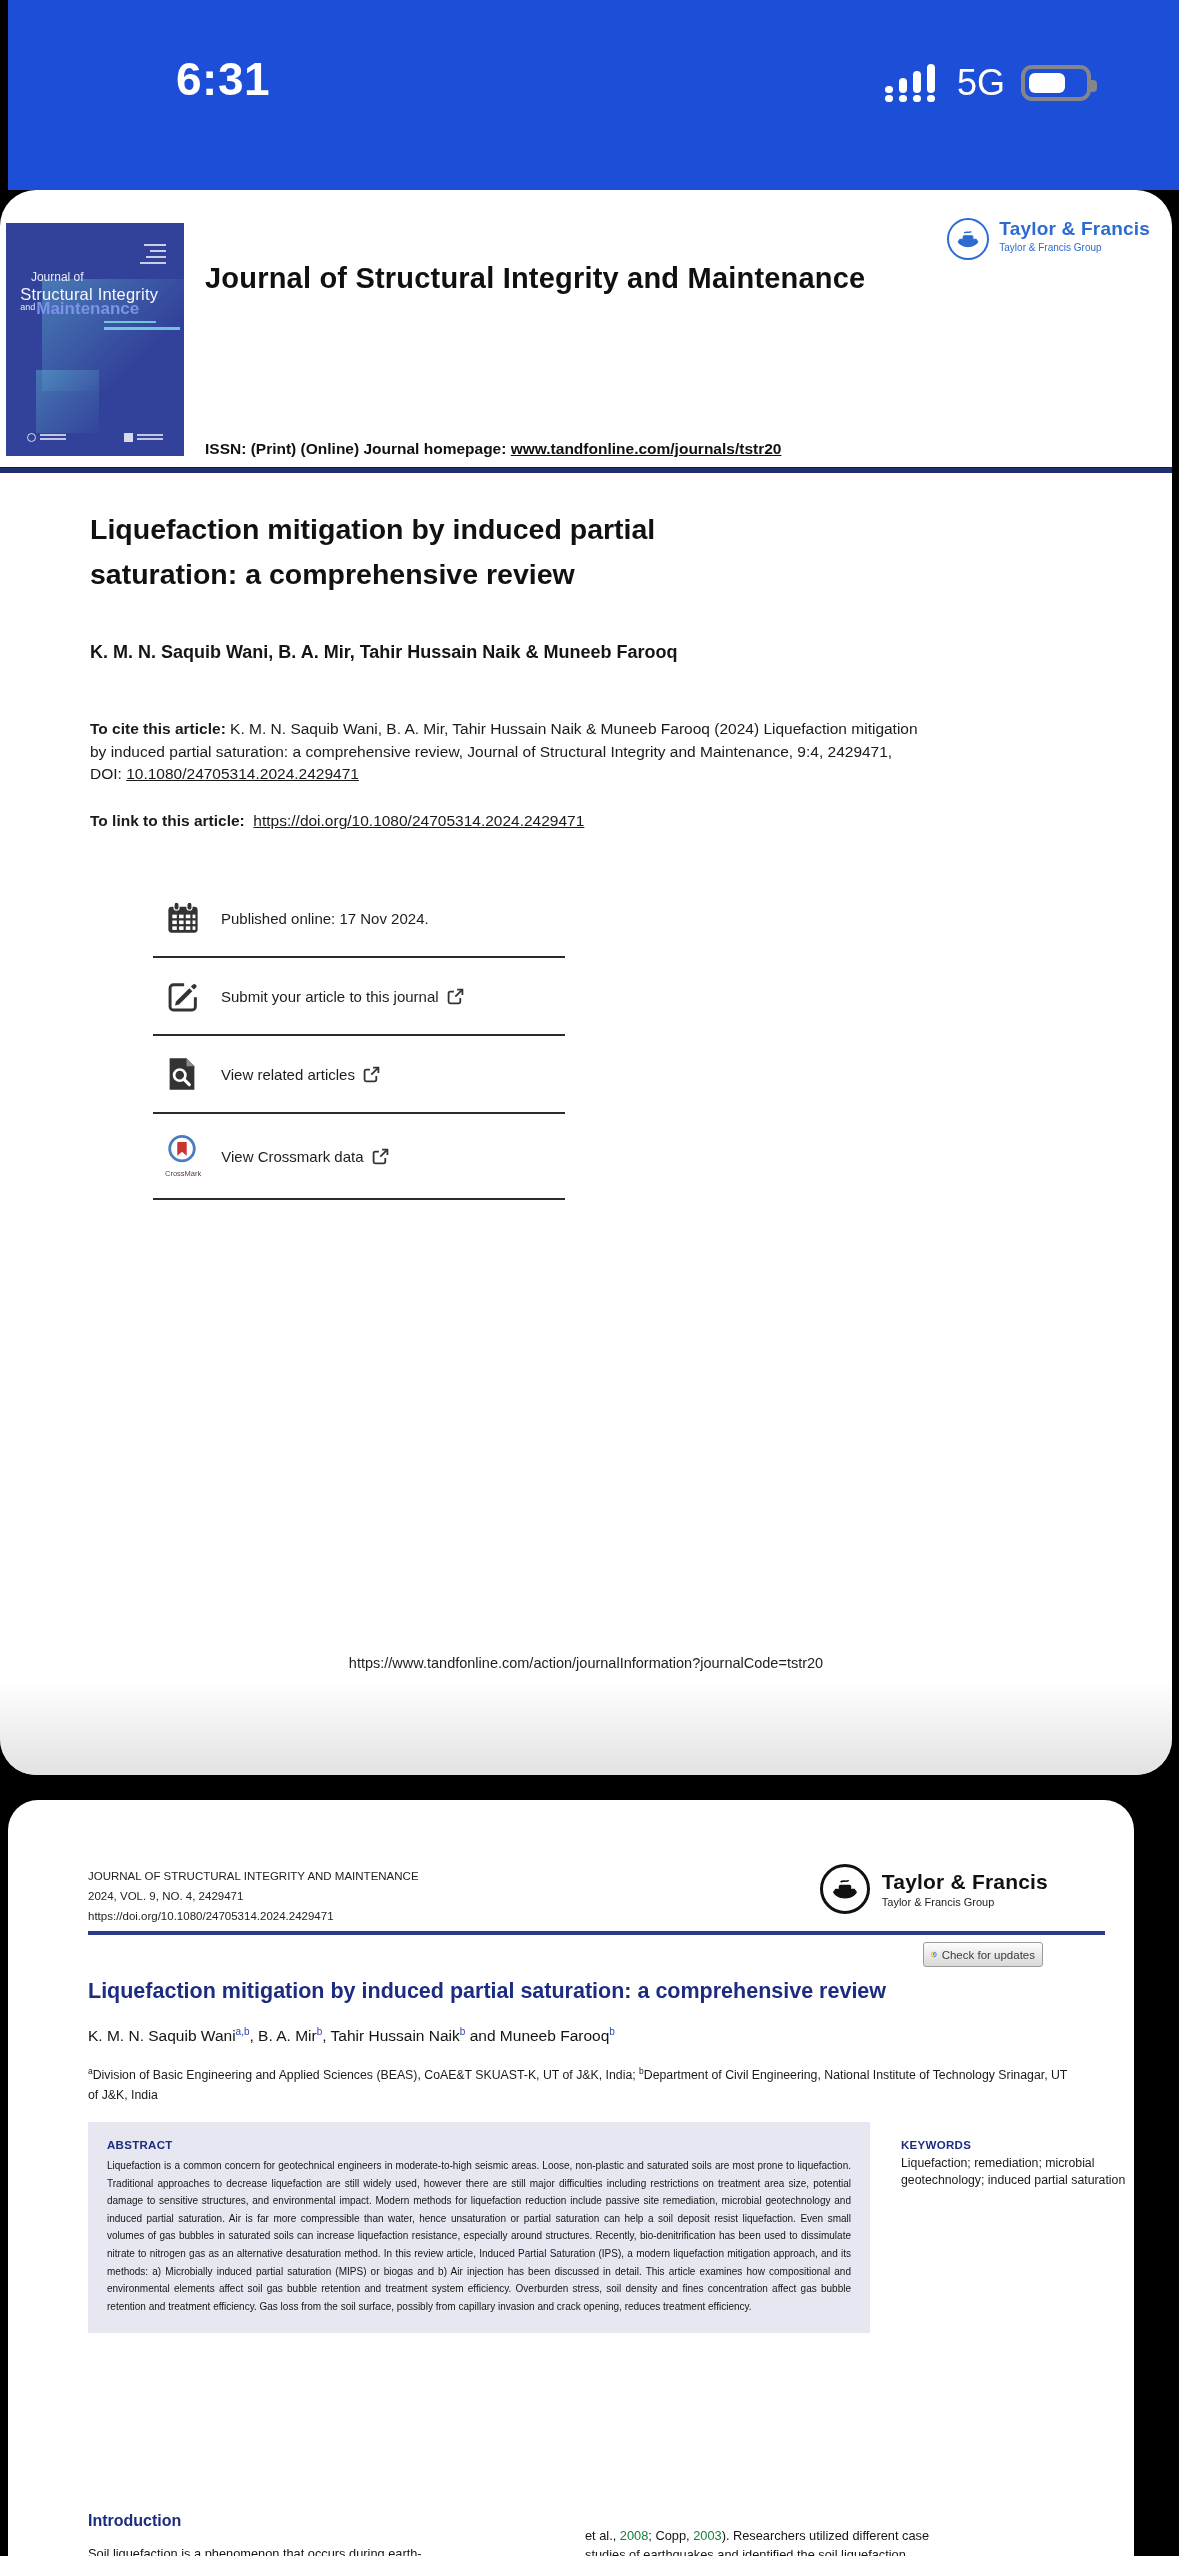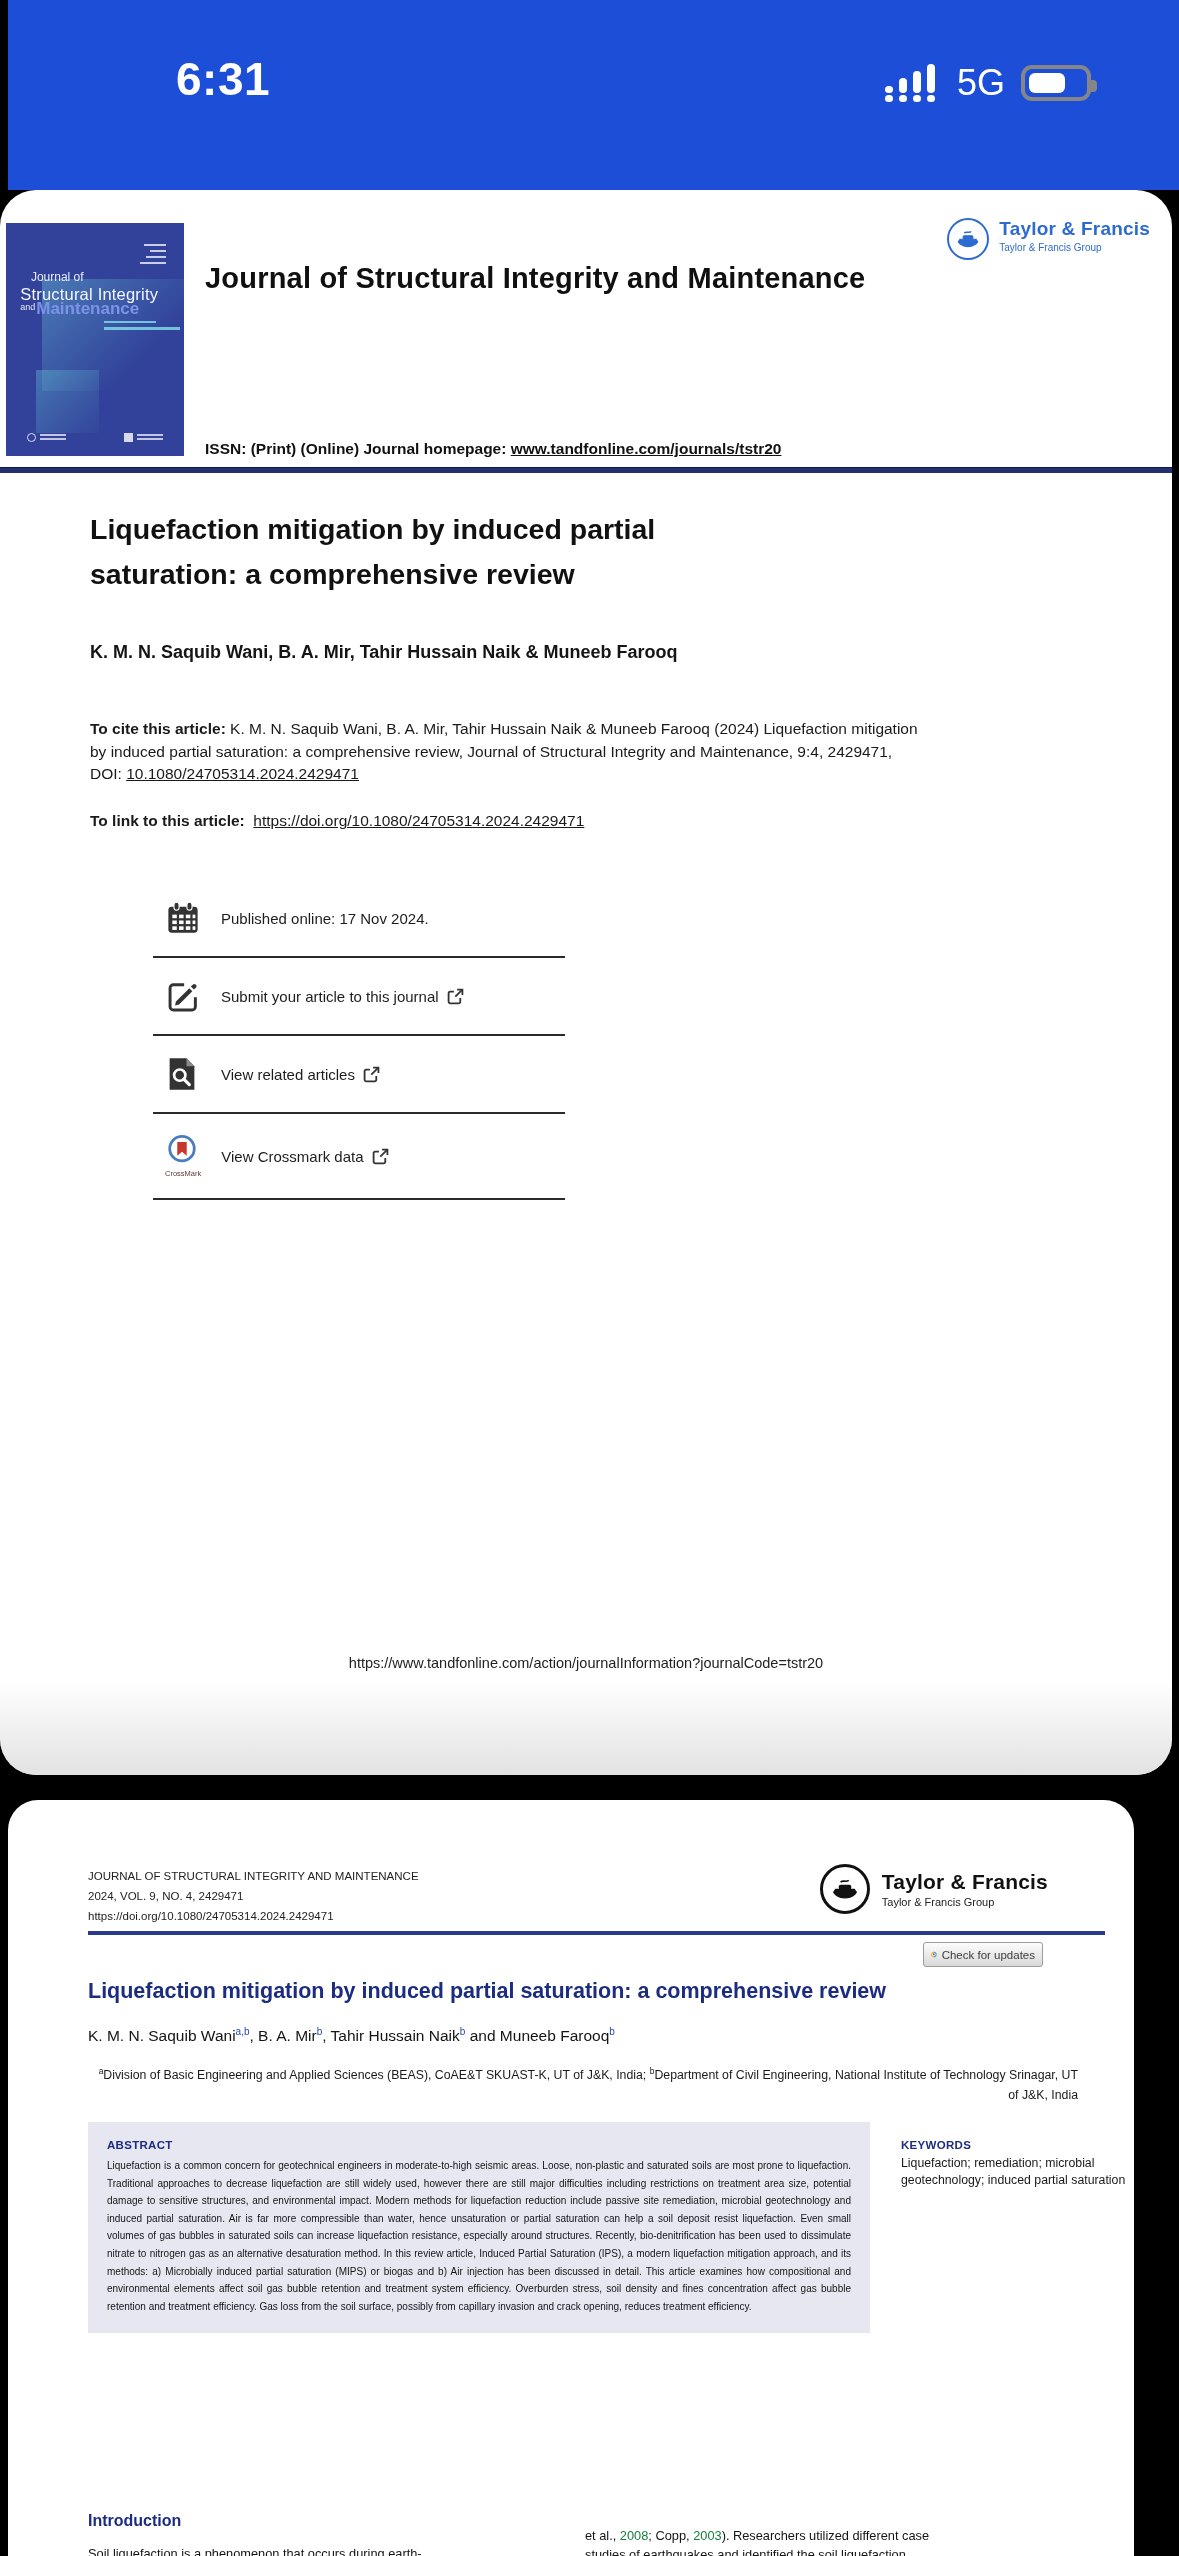--- a/index.html
+++ b/index.html
@@ -74,21 +74,21 @@
 
   
   .p2head { position:absolute; left:80px; top:66px; font-size:11.5px; line-height:20px; color:#222; }
   .rule2 { position:absolute; left:80px; top:131px; width:1017px; height:4px; background:#2c3a8c; }
   .badge { position:absolute; left:915px; top:142px; width:120px; height:25px; border:1px solid #9b9b9b; border-radius:3px;
     background:linear-gradient(#fdfdfd,#d8d8d8); display:flex; align-items:center; gap:5px; padding:5px 7px; }
   .badge .blabel { font-size:11.5px; color:#3c3c3c; white-space:nowrap; }
   .title2 { position:absolute; left:80px; top:179px; width:980px; font-size:21.5px; font-weight:700; color:#1c2c80; }
   .auth2 { position:absolute; left:80px; top:226px; font-size:15.5px; color:#141414; }
   .auth2 sup { color:#2b46b4; font-size:10px; }
-  .affil { position:absolute; left:80px; top:262px; width:990px; font-size:12.3px; line-height:19.5px; color:#1a1a1a;text-align:right; }
+  .affil { position:absolute; left:80px; top:262px; width:990px; font-size:12.3px; line-height:19.5px; color:#1a1a1a; }
   .affil sup { font-size:8.5px; }
 
   .absgrid { position:absolute; left:80px; top:322px; display:flex; gap:31px; }
   .absbox { width:782px; background:#e7e7f1; padding:17px 19px 18px 19px; }
   .abshead { font-size:11.5px; font-weight:700; color:#1c2c80; letter-spacing:.3px; margin-bottom:6px; }
   .abstext { font-size:10px; line-height:17.6px; color:#141414; text-align:justify; }
   .kwbox { width:225px; padding-top:17px; }
   .kwhead { font-size:11.5px; font-weight:700; color:#1c2c80; letter-spacing:.3px; margin-bottom:4px; }
   .kwtext { font-size:12.3px; line-height:17px; color:#1a1a1a; }
 

